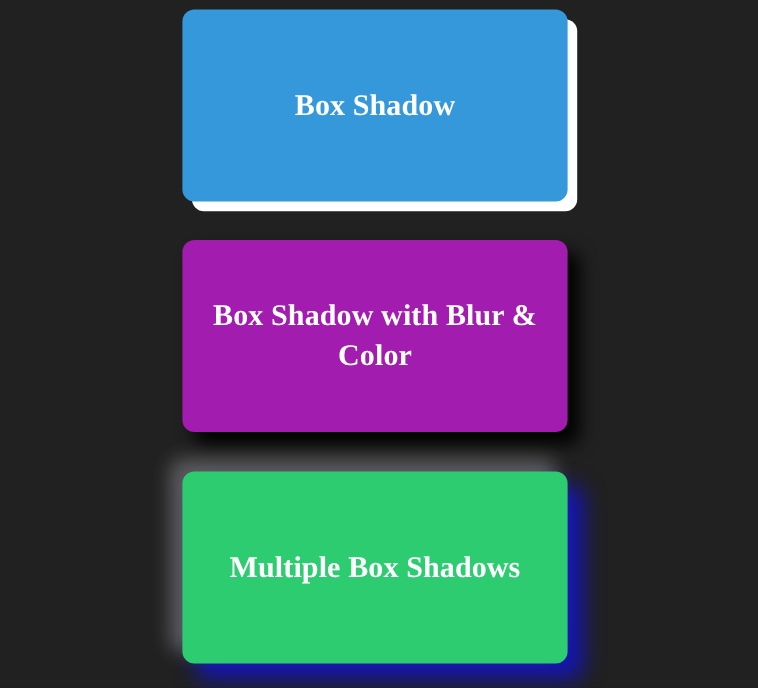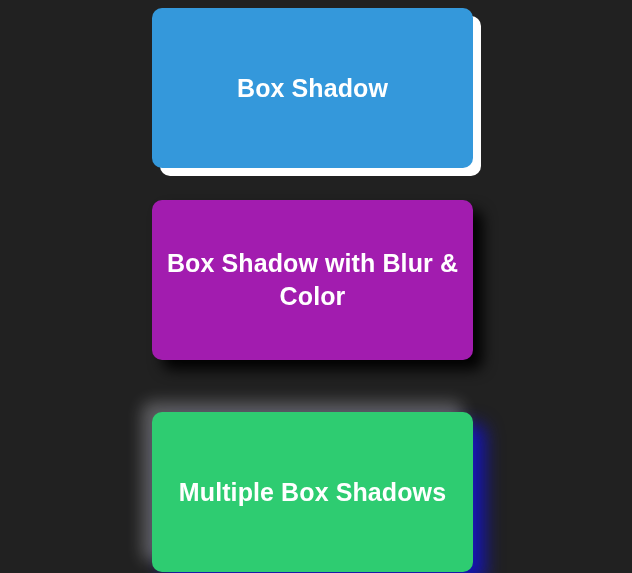--- a/index.html
+++ b/index.html
@@ -30,21 +30,21 @@
     border-radius: 10px;
     display: flex;
     align-items: center;
     justify-content: center;
     box-sizing: border-box;
     padding: 0 6px;
   }
 
   .box-label {
     color: #ffffff;
-    font-family: Liberation Sans, sans-serif;
+    font-family: Liberation Serif, serif;
     font-weight: bold;
     font-size: 25px;
     line-height: 33px;
     text-align: center;
     letter-spacing: 0.1px;
     white-space: pre-line;
   }
 
   
   #box-plain {
@@ -55,21 +55,21 @@
 
   
   #box-blur {
     top: 200px;
     background: #a21caf;
     box-shadow: 10px 10px 14px 0 rgba(0, 0, 0, 0.95);
   }
 
   
   #box-multiple {
-    top: 412px;
+    top: 393px;
     background: #2ecc71;
     box-shadow:
       -10px -10px 16px 0 rgba(235, 235, 245, 0.30),
       12px 12px 18px 0 rgba(20, 20, 190, 0.95);
   }
 </style>
 </head>
 <body>
 
 <div id="stage">

